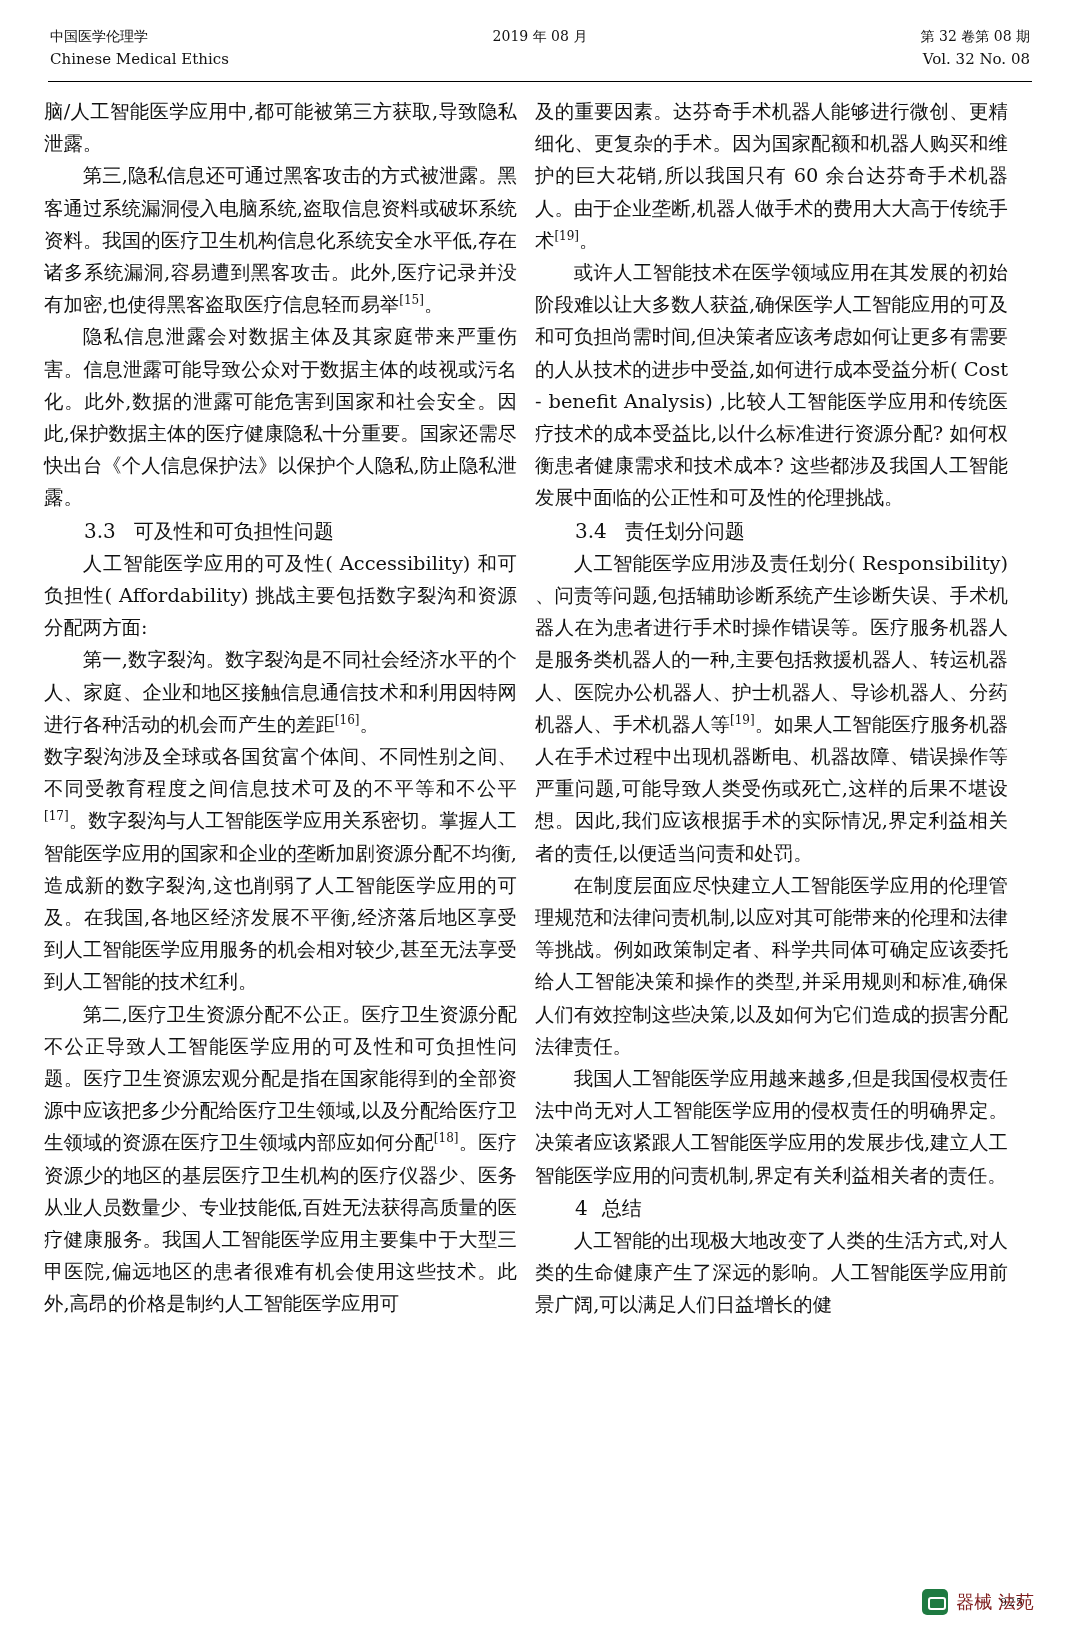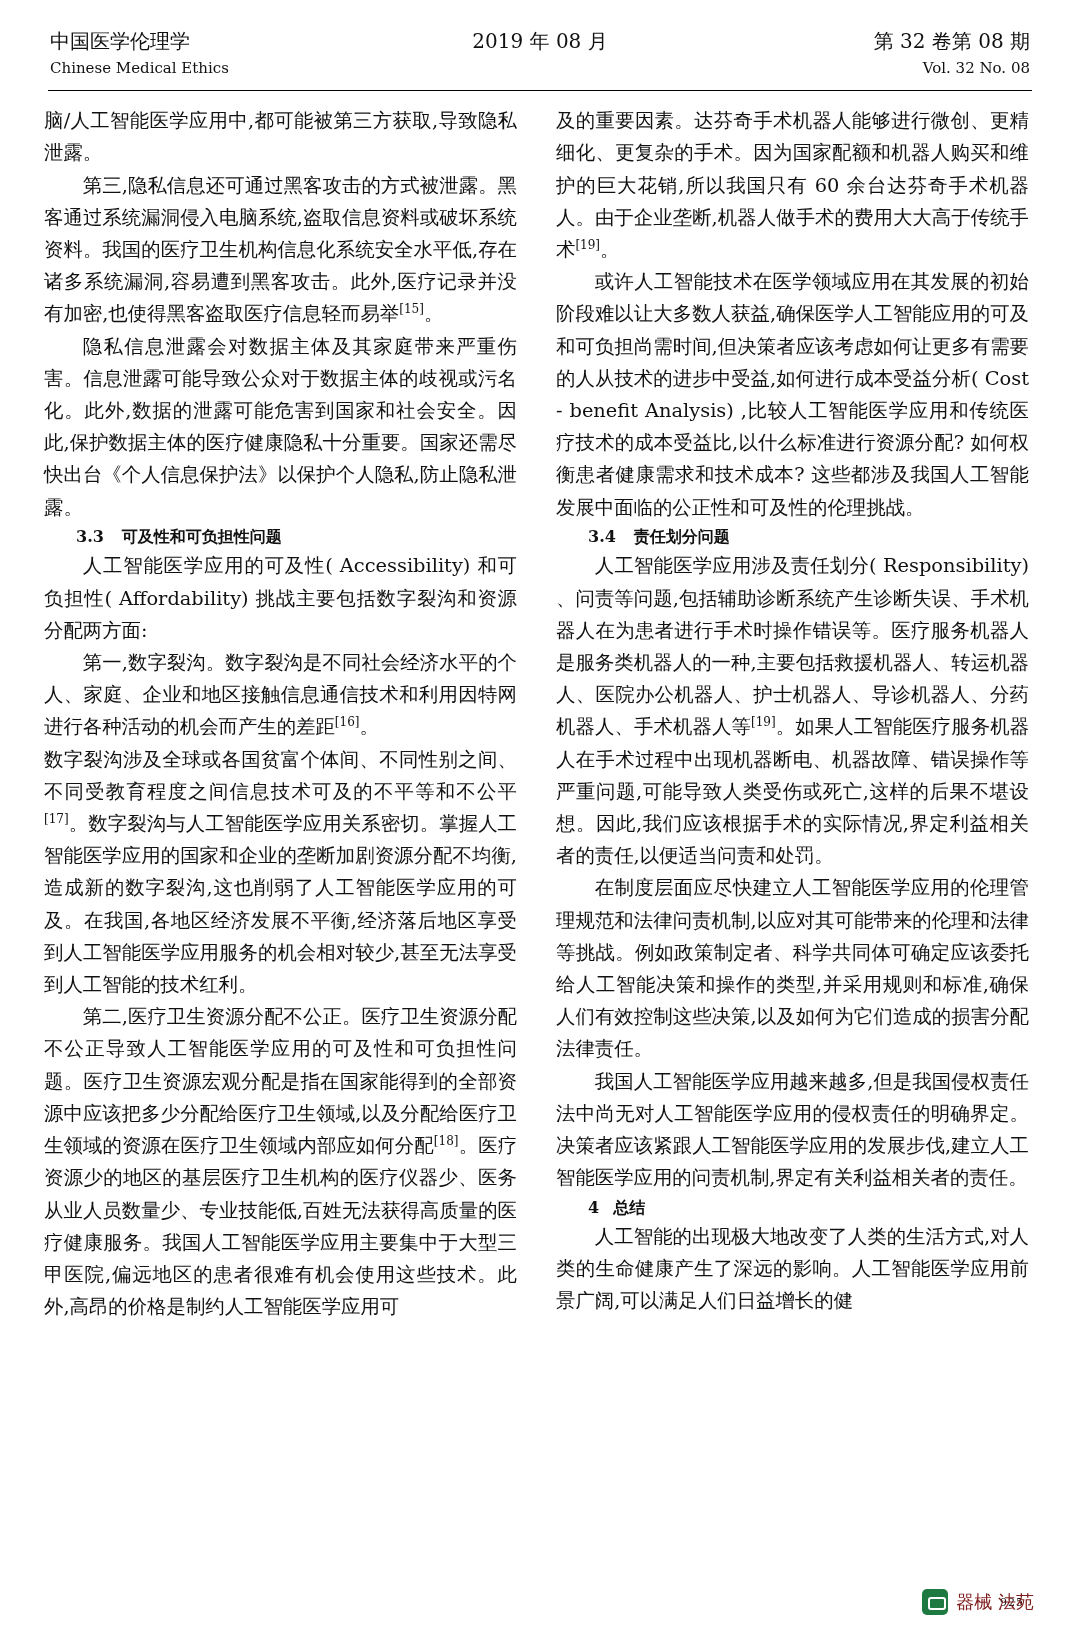--- a/index.html
+++ b/index.html
@@ -29,50 +29,50 @@
     align-items: flex-start;
     padding: 0 6px;
   }
   .hdr-col {
     font-size: 16.5px;
     line-height: 1.55;
   }
   .hdr-col.left { text-align: left; width: 33%; }
   .hdr-col.center { text-align: center; width: 34%; }
   .hdr-col.right { text-align: right; width: 33%; }
-  .hdr-line1 { font-size: 20px; }
+  .hdr-line1 { font-size: 14px; }
   .hdr-line2 { font-size: 15px; }
   .hdr-rule {
     border: none;
     border-top: 1.6px solid #000;
     margin: 10px 4px 0 4px;
   }
   
   .columns {
     display: flex;
-    gap: 39px;
+    gap: 18px;
     margin-top: 14px;
   }
   .col {
     width: 473px;
     font-size: 19.4px;
     line-height: 1.66;
     text-align: justify;
     text-justify: inter-ideograph;
   }
   .col p {
     margin: 0;
     text-indent: 2em;
   }
   .col p.noindent { text-indent: 0; }
   .sec-head {
     margin: 2px 0 0 0;
     text-indent: 0;
-    font-weight: bold;
-    font-size: 16px;
+    font-weight: normal;
+    font-size: 20px;
   }
   .sec-head .num { margin-right: 14px; }
   .sec-head .num.wide { margin-right: 18px; }
   sup {
     font-size: 0.62em;
     vertical-align: super;
     line-height: 0;
   }
   
   .page-number {

